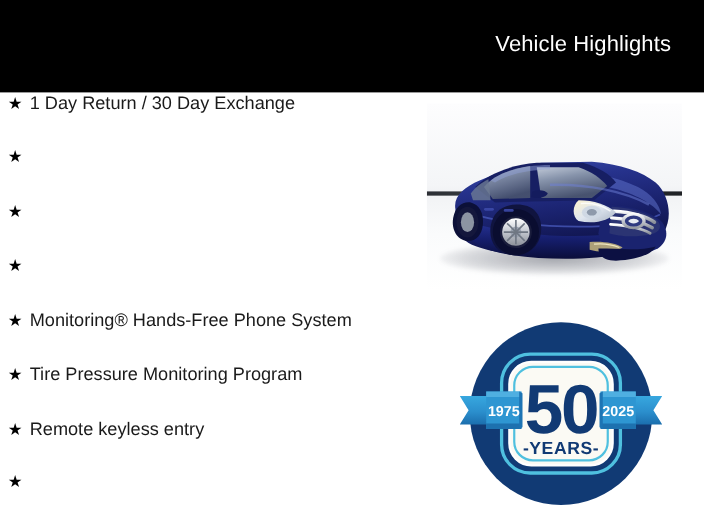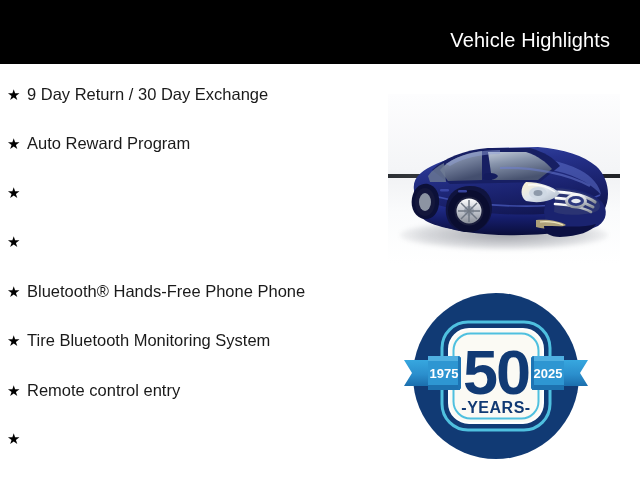--- a/index.html
+++ b/index.html
@@ -13,21 +13,21 @@
     position: relative;
     overflow: hidden;
     font-family: "Liberation Sans", sans-serif;
     -webkit-font-smoothing: antialiased;
   }
 
   
   #header-bar {
     position: absolute;
     left: 0; top: 0;
-    width: 640px; height: 64px;
+    width: 640px; height: 84px;
     background: #000000;
   }
   #header-title {
     position: absolute;
     right: 30px;
     top: 28px;
     color: #ffffff;
     font-size: 20px;
     line-height: 24px;
     letter-spacing: .1px;
@@ -105,61 +105,60 @@
     filter: blur(2px);
   }
   #car-svg {
     position: absolute;
     left: 0; top: 0;
   }
 
   
   #anniversary-badge {
     position: absolute;
-    left: 404px;
+    left: 418px;
     top: 286px;
     width: 184px;
     height: 182px;
     text-align: right;
   }
   #badge-svg { display: block; }
 </style>
 </head>
 <body>
 
 <div id="header-bar">
   <div id="header-title">Vehicle Highlights</div>
 </div>
 
 <ul id="highlights-list">
   <li class="highlight-item">
     <span class="bullet-star">★</span>
-    <span class="highlight-label">9 Day Return / 30 Day Exchange</span>
-  </li>
-  <li class="highlight-item">
-    <span class="bullet-star">★</span>
-    <span class="highlight-label">Auto Reward Program</span>
-  </li>
-  <li class="highlight-item">
-    <span class="bullet-star">★</span>
-  </li>
-  <li class="highlight-item">
-    <span class="bullet-star">★</span>
-  </li>
-  <li class="highlight-item">
-    <span class="bullet-star">★</span>
-    <span class="highlight-label">Bluetooth® Hands-Free Phone Phone</span>
-  </li>
-  <li class="highlight-item">
-    <span class="bullet-star">★</span>
-    <span class="highlight-label">Tire Bluetooth Monitoring System</span>
-  </li>
-  <li class="highlight-item">
-    <span class="bullet-star">★</span>
-    <span class="highlight-label">Remote control entry</span>
+    <span class="highlight-label">1 Day Return / 30 Day Exchange</span>
+  </li>
+  <li class="highlight-item">
+    <span class="bullet-star">★</span>
+  </li>
+  <li class="highlight-item">
+    <span class="bullet-star">★</span>
+  </li>
+  <li class="highlight-item">
+    <span class="bullet-star">★</span>
+  </li>
+  <li class="highlight-item">
+    <span class="bullet-star">★</span>
+    <span class="highlight-label">Monitoring® Hands-Free Phone System</span>
+  </li>
+  <li class="highlight-item">
+    <span class="bullet-star">★</span>
+    <span class="highlight-label">Tire Pressure Monitoring Program</span>
+  </li>
+  <li class="highlight-item">
+    <span class="bullet-star">★</span>
+    <span class="highlight-label">Remote keyless entry</span>
   </li>
   <li class="highlight-item">
     <span class="bullet-star">★</span>
   </li>
 </ul>
 
 <div id="vehicle-photo">
   <div class="photo-bg"></div>
   <div class="photo-horizon"></div>
   <div class="photo-floor"></div>

